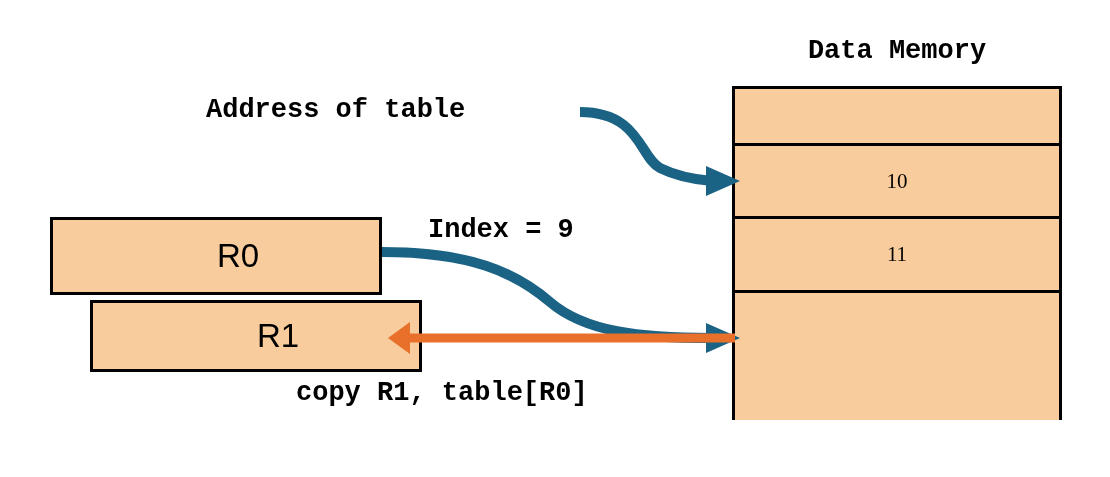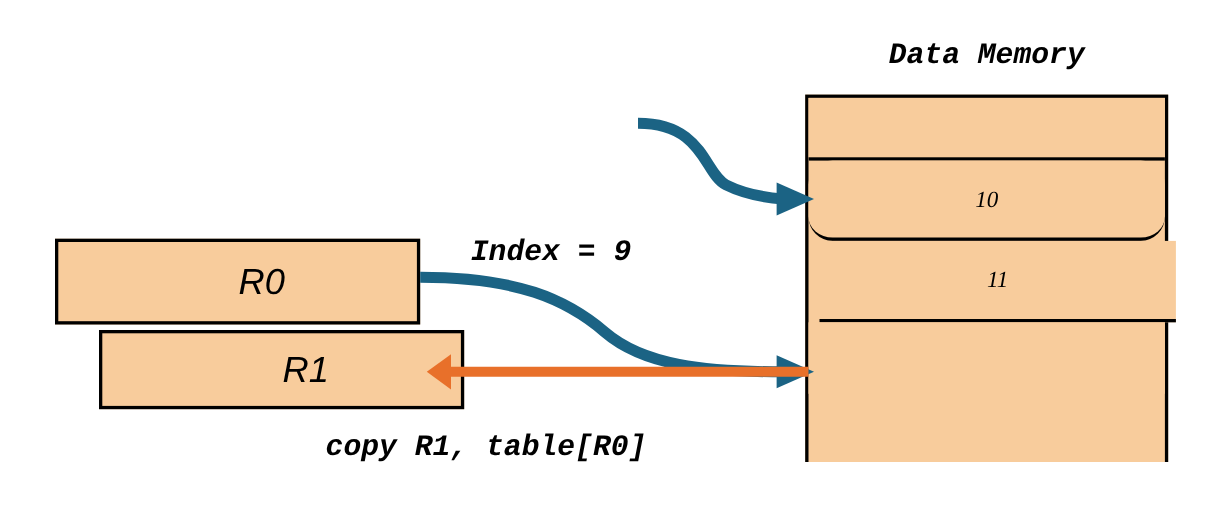--- a/index.html
+++ b/index.html
@@ -7,21 +7,20 @@
     padding: 0;
     background: #ffffff;
   }
   #canvas {
     position: relative;
     width: 1110px;
     height: 420px;
     background: #ffffff;
     overflow: hidden;
     font-family: "Liberation Sans", sans-serif;
-    font-style: italic;
   }
 
   
   .mem-title {
     position: absolute;
     left: 732px;
     top: 36px;
     width: 330px;
     text-align: center;
     font-family: "Liberation Mono", "DejaVu Sans Mono", monospace;
@@ -47,22 +46,22 @@
     background: #F8CC9C;
     display: flex;
     align-items: center;
     justify-content: center;
     font-family: "Liberation Serif", "DejaVu Serif", serif;
     font-size: 21px;
     color: #000000;
     border-bottom: 3px solid #000000;
   }
   .mem-row.r0 { height: 57px; }
-  .mem-row.r1 { height: 73px; border-radius: 22px; }
-  .mem-row.r2 { height: 74px; margin-left: 10px; }
+  .mem-row.r1 { height: 73px; }
+  .mem-row.r2 { height: 74px; }
   .mem-row.r3 { height: 74px; }
   .mem-row.r4 { height: 65px; border-bottom: none; }
 
   
   .reg {
     position: absolute;
     left: 50px;
     width: 332px;
     box-sizing: border-box;
     background: #F8CC9C;
@@ -82,21 +81,21 @@
   .mono-label {
     position: absolute;
     font-family: "Liberation Mono", "DejaVu Sans Mono", monospace;
     font-weight: bold;
     font-size: 27px;
     color: #000000;
     white-space: pre;
   }
   .lbl-address { left: 206px; top: 95px; }
   .lbl-index   { left: 428px; top: 215px; }
-  .lbl-copy    { left: 296px; top: 393px; }
+  .lbl-copy    { left: 296px; top: 378px; }
 
   
   #arrows {
     position: absolute;
     left: 0;
     top: 0;
     width: 1110px;
     height: 477px;
     pointer-events: none;
   }
@@ -111,20 +110,21 @@
   <div class="mem-table">
     <div class="mem-row r0"></div>
     <div class="mem-row r1">10</div>
     <div class="mem-row r2">11</div>
     <div class="mem-row r4"></div>
   </div>
 
   <div class="reg reg-r0">R0</div>
   <div class="reg reg-r1">R1</div>
 
+  <div class="mono-label lbl-address">Address of table</div>
   <div class="mono-label lbl-index">Index = 9</div>
   <div class="mono-label lbl-copy">copy R1, table[R0]</div>
 
   <svg id="arrows" viewBox="0 0 1110 477" width="1110" height="477">
 
     <g>
       <path d="M 580 112 C 640 112, 640 158, 660 168 C 680 178, 700 180, 712 181" fill="none" stroke="#1B6384" stroke-width="10" stroke-linecap="butt"></path>
       <polygon points="706,166 740,181 706,196" fill="#1B6384"></polygon>
     </g>
 

